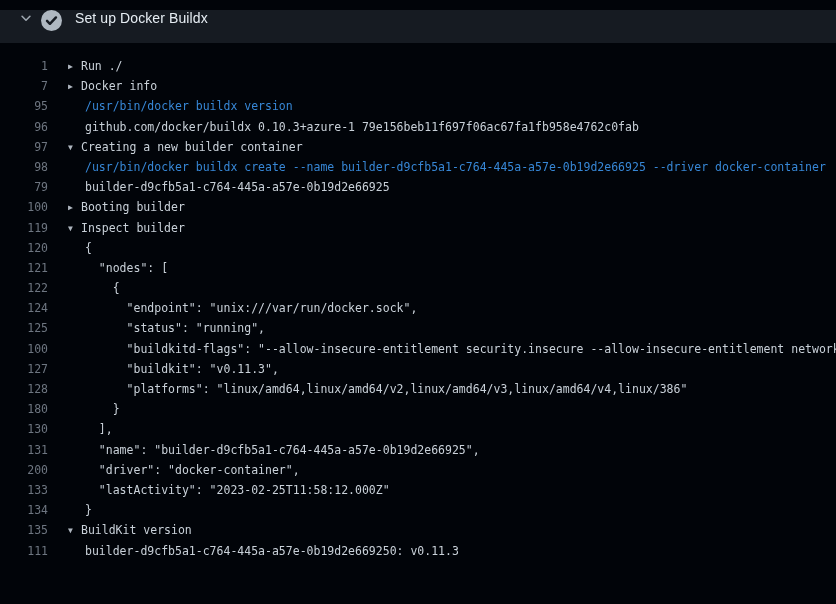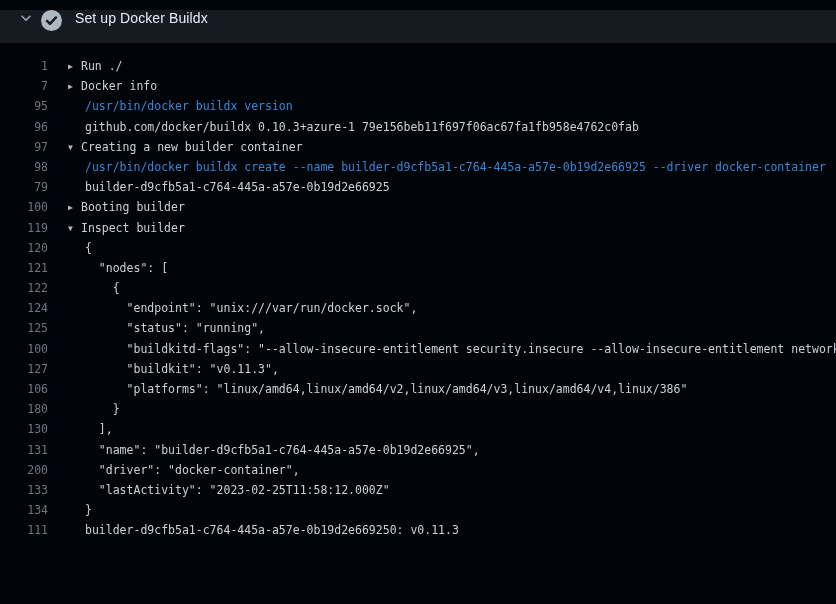--- a/index.html
+++ b/index.html
@@ -158,21 +158,21 @@
     <span class="num">100</span>
     <span class="content">      "buildkitd-flags": "--allow-insecure-entitlement security.insecure --allow-insecure-entitlement network</span>
   </div>
 
   <div class="row text">
     <span class="num">127</span>
     <span class="content">      "buildkit": "v0.11.3",</span>
   </div>
 
   <div class="row text">
-    <span class="num">106</span>
+    <span class="num">128</span>
     <span class="content">      "platforms": "linux/amd64,linux/amd64/v2,linux/amd64/v3,linux/amd64/v4,linux/386"</span>
   </div>
 
   <div class="row text">
     <span class="num">180</span>
     <span class="content">    }</span>
   </div>
 
   <div class="row text">
     <span class="num">130</span>
@@ -192,18 +192,22 @@
   <div class="row text">
     <span class="num">133</span>
     <span class="content">  "lastActivity": "2023-02-25T11:58:12.000Z"</span>
   </div>
 
   <div class="row text">
     <span class="num">134</span>
     <span class="content">}</span>
   </div>
 
+  <div class="row group">
+    <span class="num">135</span>
+    <span class="content"><span class="tri">▼</span><span>BuildKit version</span></span>
+  </div>
 
   <div class="row text">
     <span class="num">111</span>
     <span class="content">builder-d9cfb5a1-c764-445a-a57e-0b19d2e669250: v0.11.3</span>
   </div>
 </div>
 
 </body></html>

